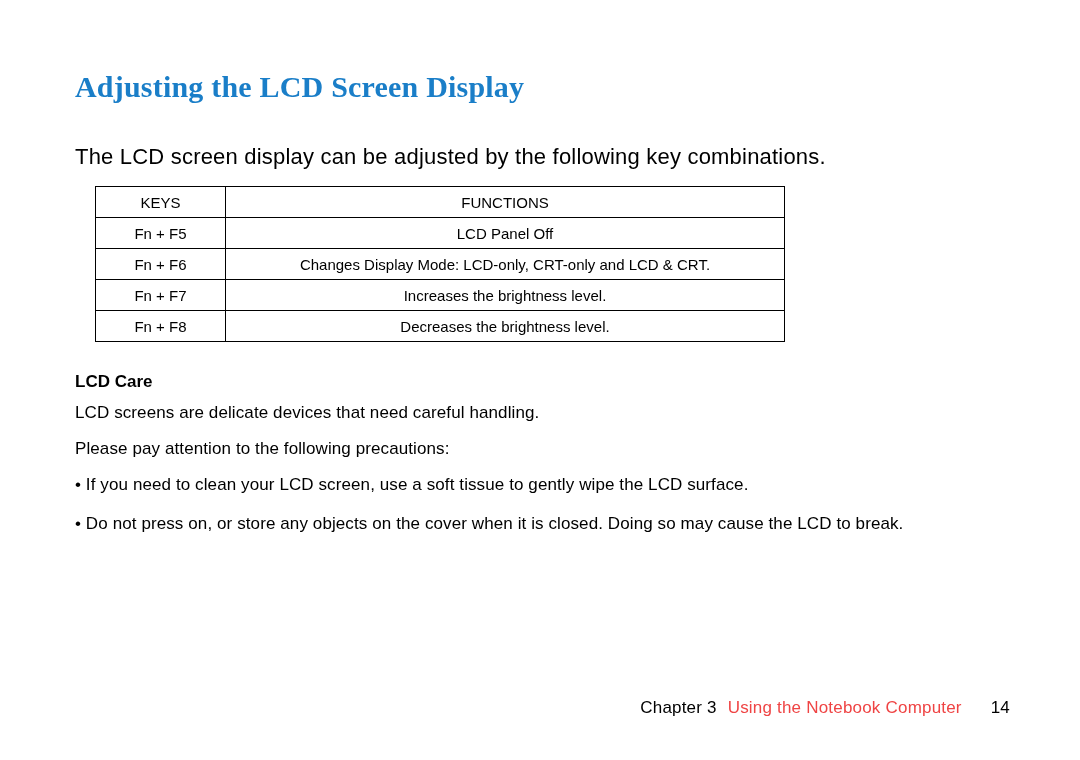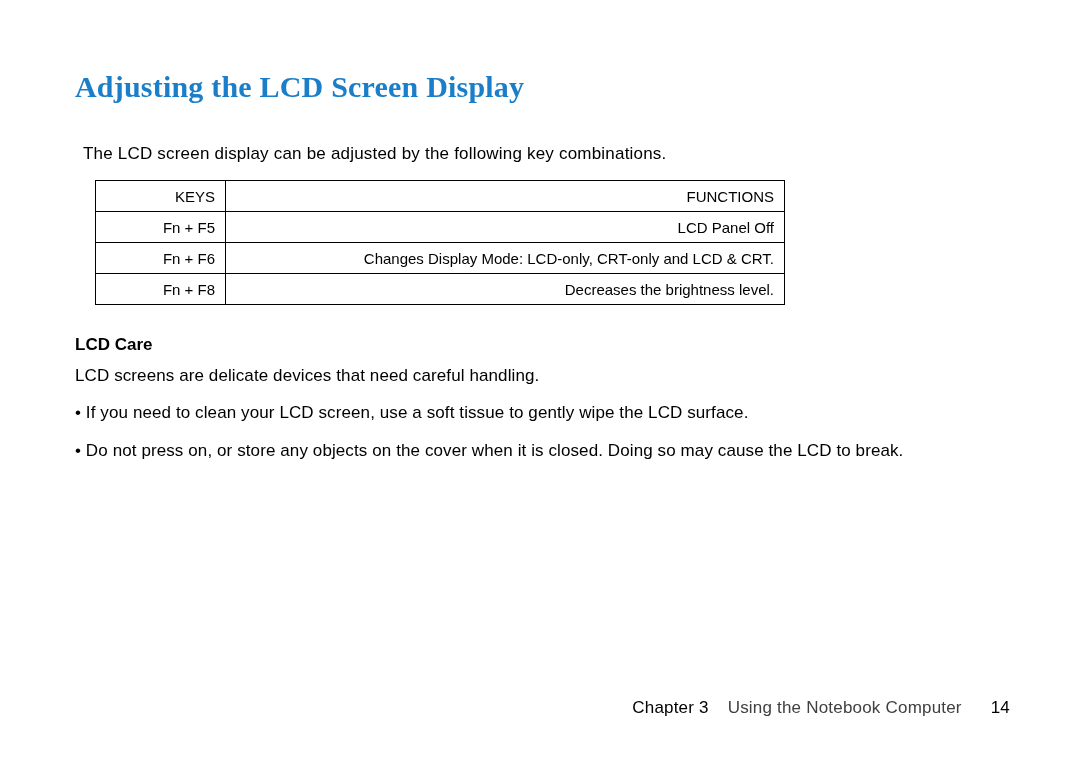--- a/index.html
+++ b/index.html
@@ -20,34 +20,34 @@
   }
   .title {
     color: #1a7ec8;
     font-family: "Times New Roman", Times, serif;
     font-weight: bold;
     font-size: 30px;
     letter-spacing: 0.2px;
     margin: 10px 0 40px 0;
   }
   .intro {
-    font-size: 17px;
+    font-size: 22px;
     letter-spacing: 0.2px;
-    margin: 0 0 16px 8px;
+    margin: 0 0 16px 0;
   }
   table.keys {
     border-collapse: collapse;
     margin: 0 0 30px 20px;
     width: 690px;
     font-size: 15px;
   }
   table.keys th, table.keys td {
     border: 1px solid #000;
     padding: 6px 10px;
-    text-align: right;
+    text-align: center;
     font-weight: normal;
     height: 18px;
   }
   table.keys th {
   }
   table.keys col.col-keys { width: 130px; }
   .subheading {
     font-size: 17px;
     font-weight: bold;
     margin: 10px 0 8px 0;
@@ -65,21 +65,21 @@
     line-height: 1.7;
   }
   .footer {
     position: absolute;
     bottom: 42px;
     right: 70px;
     font-size: 17px;
     letter-spacing: 0.2px;
   }
   .footer .chapter-label { color: #000; text-align: right; }
-  .footer .chapter-title { color: #404040; margin-left: 14px; }
+  .footer .chapter-title { color: #ef4444; margin-left: 6px; }
   .footer .page-num { color: #000000; margin-left: 24px; }
 </style>
 </head>
 <body>
 
 <div class="page">
 
   <h1 class="title">Adjusting the LCD Screen Display</h1>
 
   <p class="intro">The LCD screen display can be adjusted by the following key combinations.</p>
@@ -98,28 +98,33 @@
     <tbody>
       <tr>
         <td>Fn + F5</td>
         <td>LCD Panel Off</td>
       </tr>
       <tr>
         <td>Fn + F6</td>
         <td>Changes Display Mode: LCD-only, CRT-only and LCD &amp; CRT.</td>
       </tr>
       <tr>
+        <td>Fn + F7</td>
+        <td>Increases the brightness level.</td>
+      </tr>
+      <tr>
         <td>Fn + F8</td>
         <td>Decreases the brightness level.</td>
       </tr>
     </tbody>
   </table>
 
   <div class="subheading">LCD Care</div>
   <p class="body-line">LCD screens are delicate devices that need careful handling.</p>
+  <p class="body-line">Please pay attention to the following precautions:</p>
 
   <p class="bullet">• If you need to clean your LCD screen, use a soft tissue to gently wipe the LCD surface.</p>
   <p class="bullet">• Do not press on, or store any objects on the cover when it is closed. Doing so may cause the LCD to break.</p>
 
   <div class="footer">
     <span class="chapter-label">Chapter 3</span>
     <span class="chapter-title">Using the Notebook Computer</span>
     <span class="page-num">14</span>
   </div>
 

